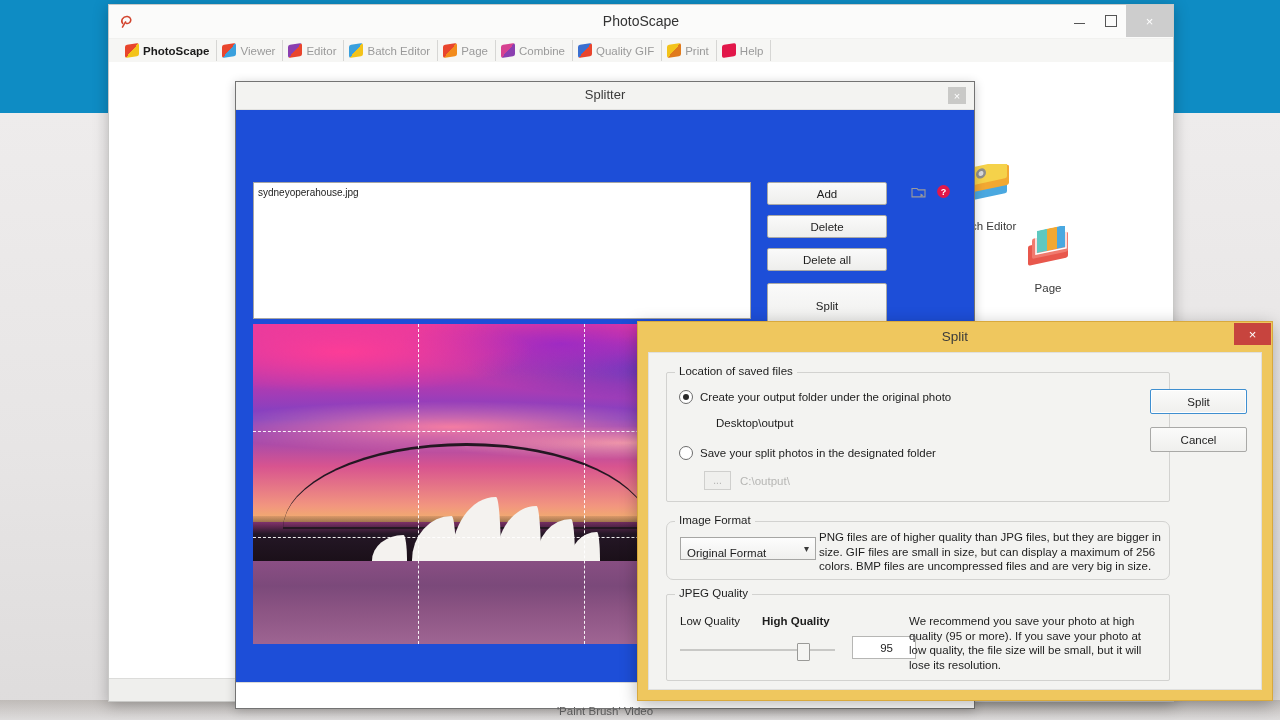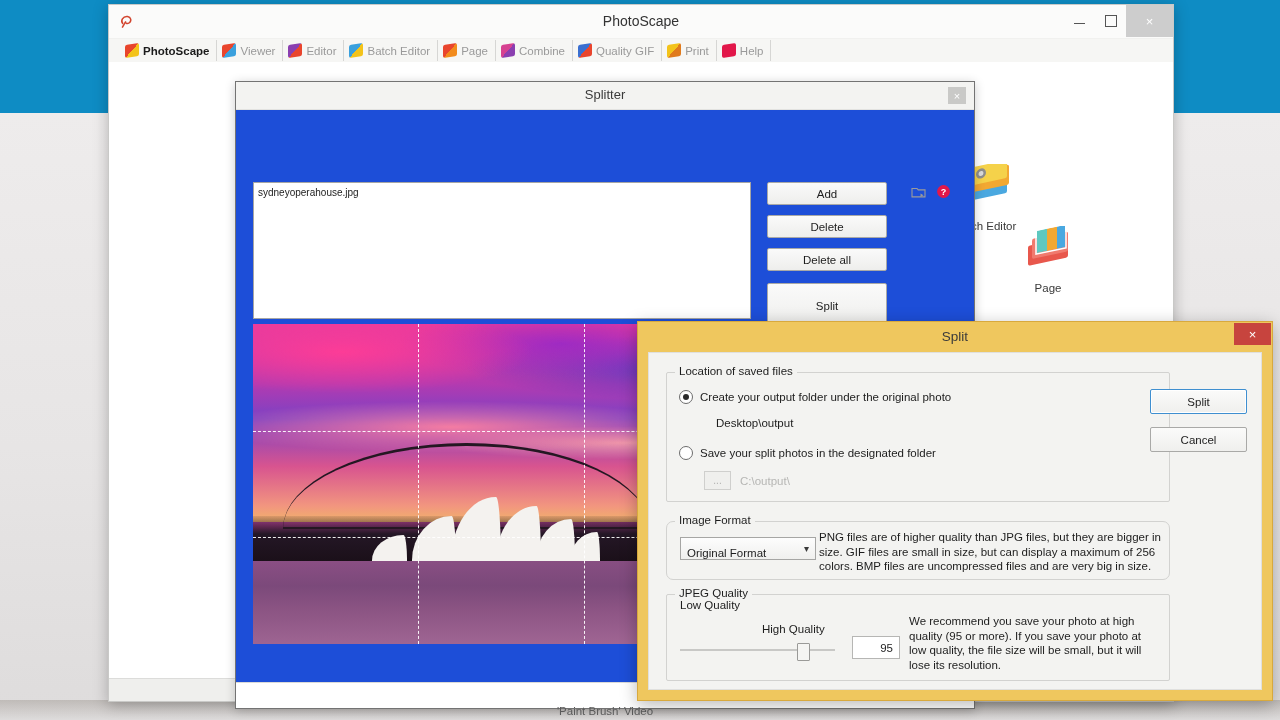--- a/index.html
+++ b/index.html
@@ -286,21 +286,21 @@
   .slider .track {
     position:absolute; left:0; right:0; top:6px; height:2px; background:#c8c8c6;
   }
   .slider .thumb {
     position:absolute; left:122px; top:0; width:11px; height:16px;
     background:#f5f5f3; border:1px solid #9a9a98; border-radius:1px;
   }
   .qval {
     position:absolute; left:185px; top:41px; width:40px; height:21px;
     background:#fff; border:1px solid #b6b6b4; font-size:11.5px; color:#1d1d1d;
-    display:flex; align-items:center; justify-content:flex-end; padding-right:6px;
+    display:flex; align-items:center; justify-content:flex-end; padding-right:22px;
   }
   .jq-desc {
     position:absolute; left:242px; top:19px; right:8px;
     font-size:11.5px; color:#1d1d1d; line-height:1.28;
   }
 
   .sd-buttons { position:absolute; right: 16px; top: 36px; width: 95px; }
   .sd-btn {
     width: 95px; height: 23px; margin-bottom: 13px;
     background: linear-gradient(180deg,#fbfbfa,#efefed);
@@ -530,22 +530,22 @@
           <div class="glabel">Image Format</div>
           <div class="select">
             <span>Original Format</span>
             <span class="chev">▾</span>
           </div>
           <div class="fmt-desc">PNG files are of higher quality than JPG files, but they are bigger in size. GIF files are small in size, but can display a maximum of 256 colors. BMP files are uncompressed files and are very big in size.</div>
         </div>
 
         <div class="group g-jpg">
           <div class="glabel">JPEG Quality</div>
-          <div class="jq-lbl" style="left:13px; top:4px;">Low Quality</div>
-          <div class="jq-lbl" style="left:95px; top:28px;">High Quality</div>
+          <div class="jq-lbl" style="left:13px; top:20px;">Low Quality</div>
+          <div class="jq-lbl" style="left:95px; top:20px;font-weight:bold;">High Quality</div>
           <div class="slider">
             <div class="track"></div>
             <div class="thumb" style="left: 117.45px;"></div>
           </div>
           <div class="qval">95</div>
           <div class="jq-desc">We recommend you save your photo at high quality (95 or more).
 If you save your photo at low quality, the file size will be small, but it will lose its resolution.</div>
         </div>
 
         <div class="sd-buttons">

